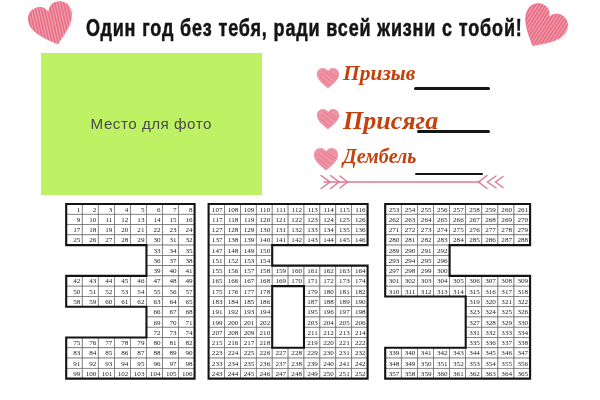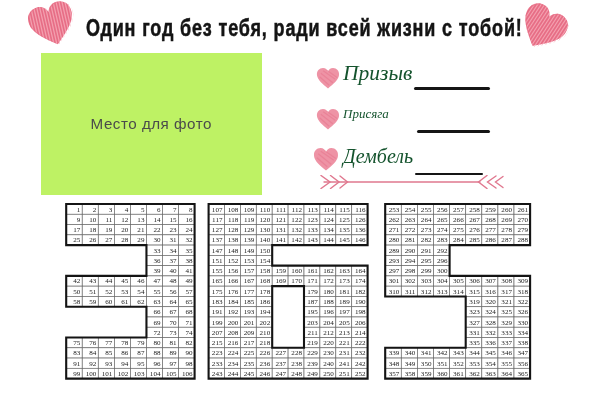--- a/index.html
+++ b/index.html
@@ -2,22 +2,22 @@
 <html><head><meta charset="utf-8">
 <style>
 html,body{margin:0;padding:0}
 body{width:600px;height:400px;position:relative;background:#fff;overflow:hidden;
  font-family:"Liberation Sans",sans-serif}
 .title{position:absolute;left:86px;top:13.5px;width:433px;font-weight:bold;font-size:18px;
  letter-spacing:0.85px;color:#141414;white-space:nowrap;transform:scaleY(1.38);transform-origin:center top;text-align:center;-webkit-text-stroke:0.4px #141414}
 .photo{position:absolute;left:40.5px;top:52.5px;width:221.5px;height:142.5px;background:#bef264;
  display:flex;align-items:center;justify-content:center}
 .photo span{font-size:15.2px;color:#4b4b4b;letter-spacing:0.5px}
-.word{position:absolute;font-family:"Liberation Serif",serif;font-style:italic;font-weight:normal;
- color:#14532d;white-space:nowrap}
+.word{position:absolute;font-family:"Liberation Serif",serif;font-style:italic;font-weight:bold;
+ color:#c2410c;white-space:nowrap}
 .uline{position:absolute;height:2.6px;background:#151515;border-radius:2px}
 </style></head><body>
 <div class="title">Один год без тебя, ради всей жизни с тобой!</div>
 <svg width="48" height="50" viewBox="0 0 100 100" style="position:absolute;left:28px;top:-1px;transform:rotate(-16deg)">
 <g fill="#ec7e93">
       <path d="M50 94 C28 76 6 58 4 38 C2 20 14 8 29 8 C40 8 47 15 50 24 C53 15 60 8 71 8 C86 8 98 20 96 38 C94 58 72 76 50 94 Z"></path>
     </g>
 <clipPath id="hc28">
       <path d="M50 94 C28 76 6 58 4 38 C2 20 14 8 29 8 C40 8 47 15 50 24 C53 15 60 8 71 8 C86 8 98 20 96 38 C94 58 72 76 50 94 Z"></path>
     </clipPath>
@@ -123,21 +123,21 @@
 </svg>
 <svg width="26" height="26" viewBox="0 0 100 100" style="position:absolute;left:313px;top:146px;transform:rotate(0deg)">
 <g fill="#ee93a5">
       <path d="M50 94 C28 76 6 58 4 38 C2 20 14 8 29 8 C40 8 47 15 50 24 C53 15 60 8 71 8 C86 8 98 20 96 38 C94 58 72 76 50 94 Z"></path>
     </g>
 <g fill="none" stroke="#e5758c" stroke-width="5" opacity="0.55">
       <path d="M20 30 L70 70 M30 20 L80 55 M15 45 L55 80 M45 18 L88 48"></path>
     </g>
 </svg>
 <div class="word" style="left:343px;top:61px;font-size:21.5px">Призыв</div>
-<div class="word" style="left:343px;top:106px;font-size:13px">Присяга</div>
+<div class="word" style="left:343px;top:106px;font-size:26px">Присяга</div>
 <div class="word" style="left:343px;top:145px;font-size:20px">Дембель</div>
 <div class="uline" style="left:414px;top:87px;width:76px"></div>
 <div class="uline" style="left:417px;top:130px;width:73px"></div>
 <div class="uline" style="left:415px;top:172.5px;width:68px"></div>
 <svg width="192" height="14" viewBox="0 0 192 14" style="position:absolute;left:313px;top:175px">
 <g fill="none" stroke="#e0788f" stroke-width="1.4" stroke-linecap="round">
 <path d="M8 13.5 L17 7 L8 0.5"></path>
       <path d="M17.5 13.5 L26 7 L17.5 0.5"></path>
       <path d="M27 13 L34.5 7 L27 1"></path>
 <path d="M11 7 L167 7"></path>

